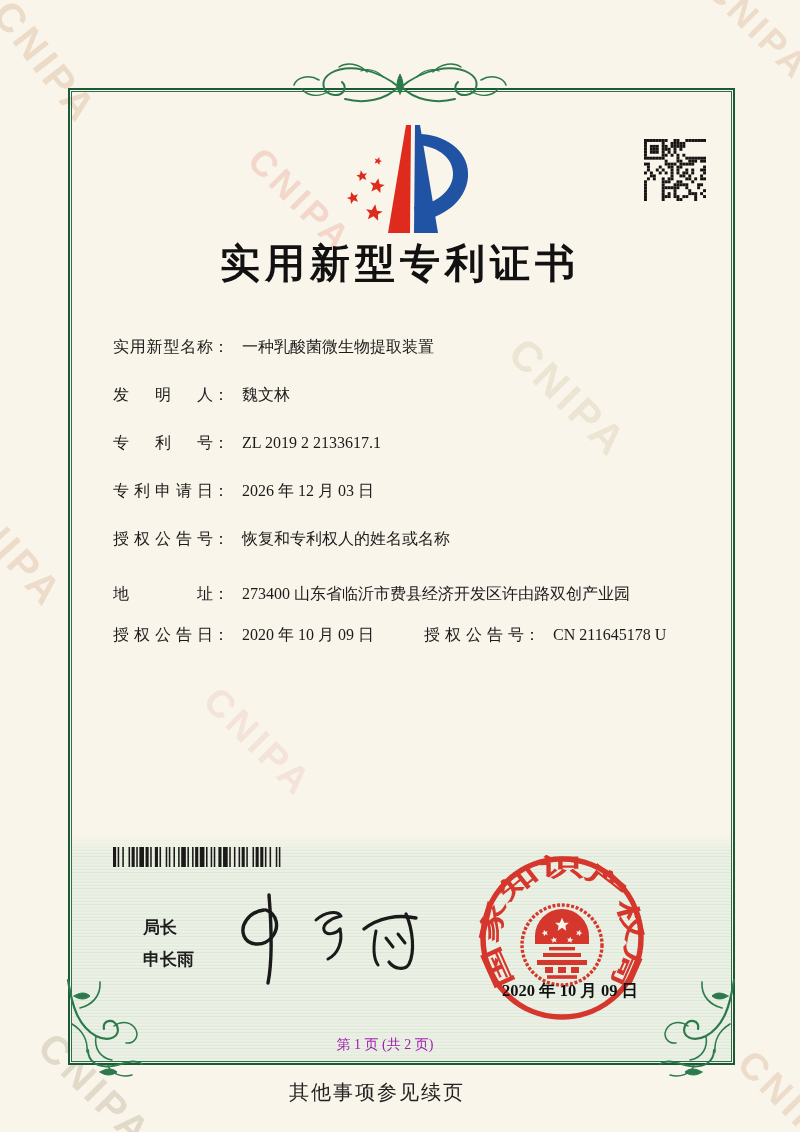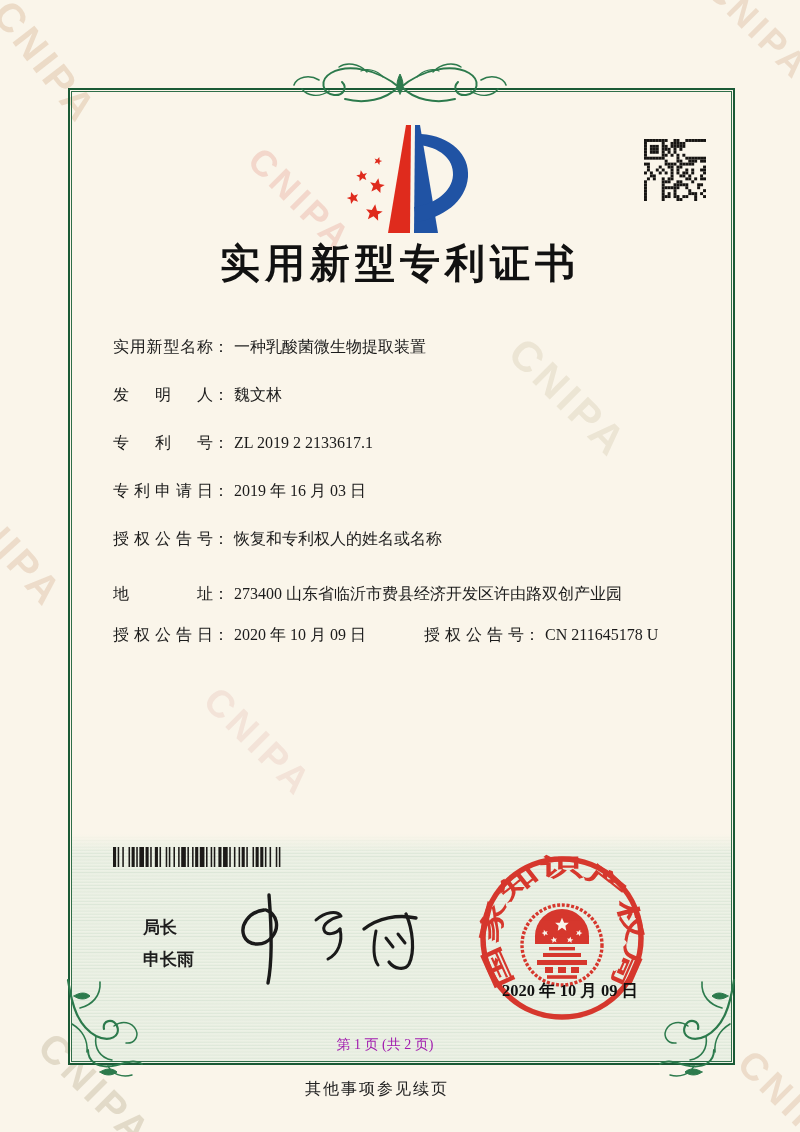--- a/index.html
+++ b/index.html
@@ -40,21 +40,21 @@
   .logo{position:absolute;left:333px;top:120px;}
   .qr{position:absolute;left:644px;top:139px;}
 
   .title{position:absolute;left:0;top:236px;width:800px;margin:0;text-align:center;
         font-size:40px;font-weight:bold;color:#111;letter-spacing:5px;}
 
   
   .fields{position:absolute;left:113px;top:330px;width:610px;font-size:16px;color:#1b1b1b;}
   .frow{position:absolute;left:0;white-space:nowrap;}
   .frow .flabel{display:inline-block;width:100px;text-align:justify;text-align-last:justify;}
-  .frow .fvalue{margin-left:5px;}
+  .frow .fvalue{margin-left:13px;}
   .r0{top:7px;}.r1{top:55px;}.r2{top:103px;}.r3{top:151px;}.r4{top:199px;}.r5{top:254px;}.r6{top:295px;}
   .pair2{position:absolute;left:299px;top:0;}
   .pair2 .flabel{width:100px;margin-left:12px;}
 
   
   .body-text{position:absolute;left:100px;top:658px;width:624px;font-size:16.3px;line-height:27.4px;
         color:#222;text-align:justify;}
   .body-text p{margin:0;text-indent:2em;}
 
   
@@ -63,21 +63,21 @@
         font-size:17px;font-weight:600;color:#1d1d1d;line-height:32px;margin-left:28px;}
   .sig{position:absolute;left:228px;top:890px;}
   .seal{position:absolute;left:477px;top:853px;}
   .seal-date{position:absolute;left:492px;top:980px;width:156px;text-align:center;
         font-size:16.5px;font-weight:bold;color:#111;white-space:nowrap;}
 
   
   .page-info{position:absolute;left:285px;top:1036px;width:200px;text-align:center;
         font-size:14px;color:#a21caf;}
   .note{position:absolute;left:277px;top:1079px;width:200px;text-align:center;
-        font-size:16px;color:#222;letter-spacing:2px;}
+        font-size:20px;color:#222;letter-spacing:2px;}
 </style>
 </head>
 <body>
 
 <div class="page">
 
   <span class="wm w1">CNIPA</span>
   <span class="wm w2">CNIPA</span>
   <span class="wm w3">CNIPA</span>
   <span class="wm w4">CNIPA</span>
@@ -356,21 +356,21 @@
     <div class="frow r0">
       <span class="flabel">实用新型名称</span><span>：</span><span class="fvalue">一种乳酸菌微生物提取装置</span>
     </div>
     <div class="frow r1">
       <span class="flabel">发明人</span><span>：</span><span class="fvalue">魏文林</span>
     </div>
     <div class="frow r2">
       <span class="flabel">专利号</span><span>：</span><span class="fvalue">ZL 2019 2 2133617.1</span>
     </div>
     <div class="frow r3">
-      <span class="flabel">专利申请日</span><span>：</span><span class="fvalue">2019 年 16 月 03 日</span>
+      <span class="flabel">专利申请日</span><span>：</span><span class="fvalue">2026 年 12 月 03 日</span>
     </div>
     <div class="frow r4">
       <span class="flabel">授权公告号</span><span>：</span><span class="fvalue">恢复和专利权人的姓名或名称</span>
     </div>
     <div class="frow r5">
       <span class="flabel">地址</span><span>：</span><span class="fvalue">273400 山东省临沂市费县经济开发区许由路双创产业园</span>
     </div>
     <div class="frow r6">
       <span class="flabel">授权公告日</span><span>：</span><span class="fvalue">2020 年 10 月 09 日</span>
       <span class="pair2">

